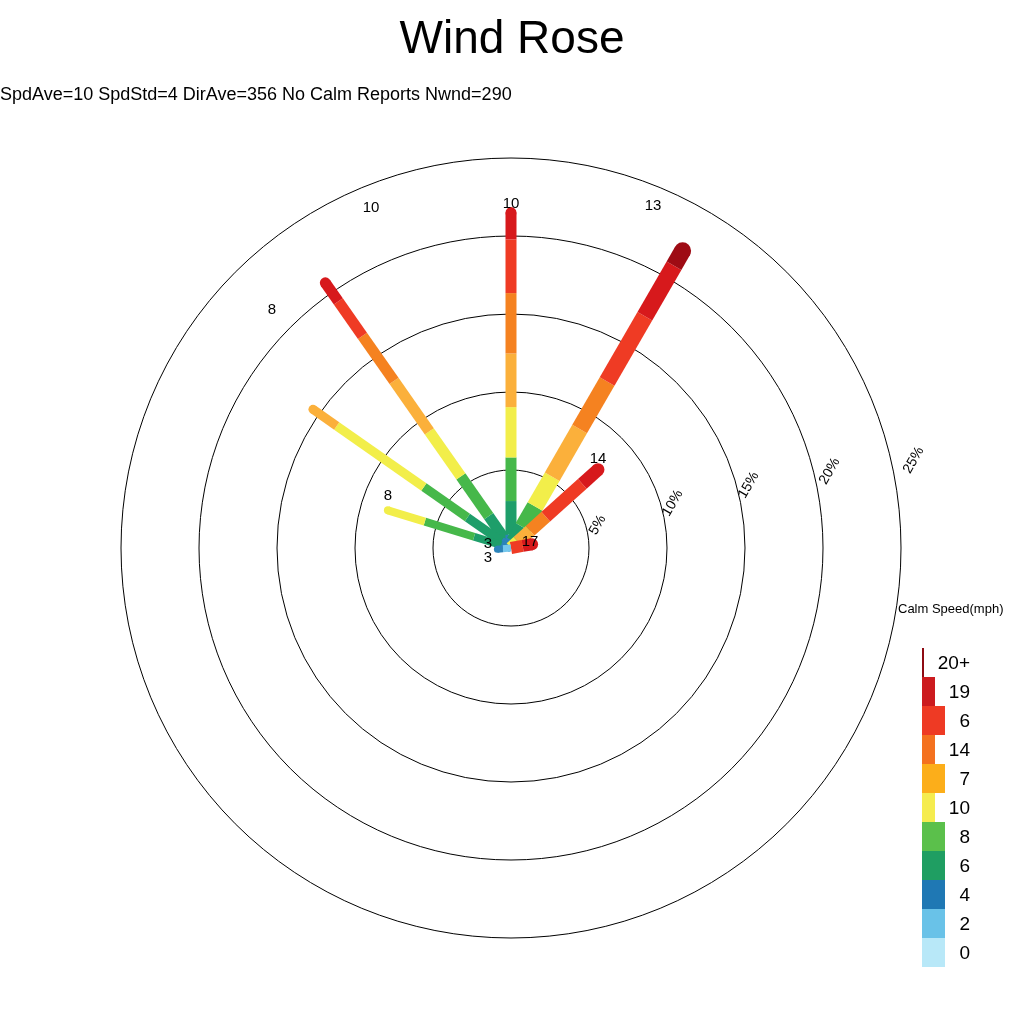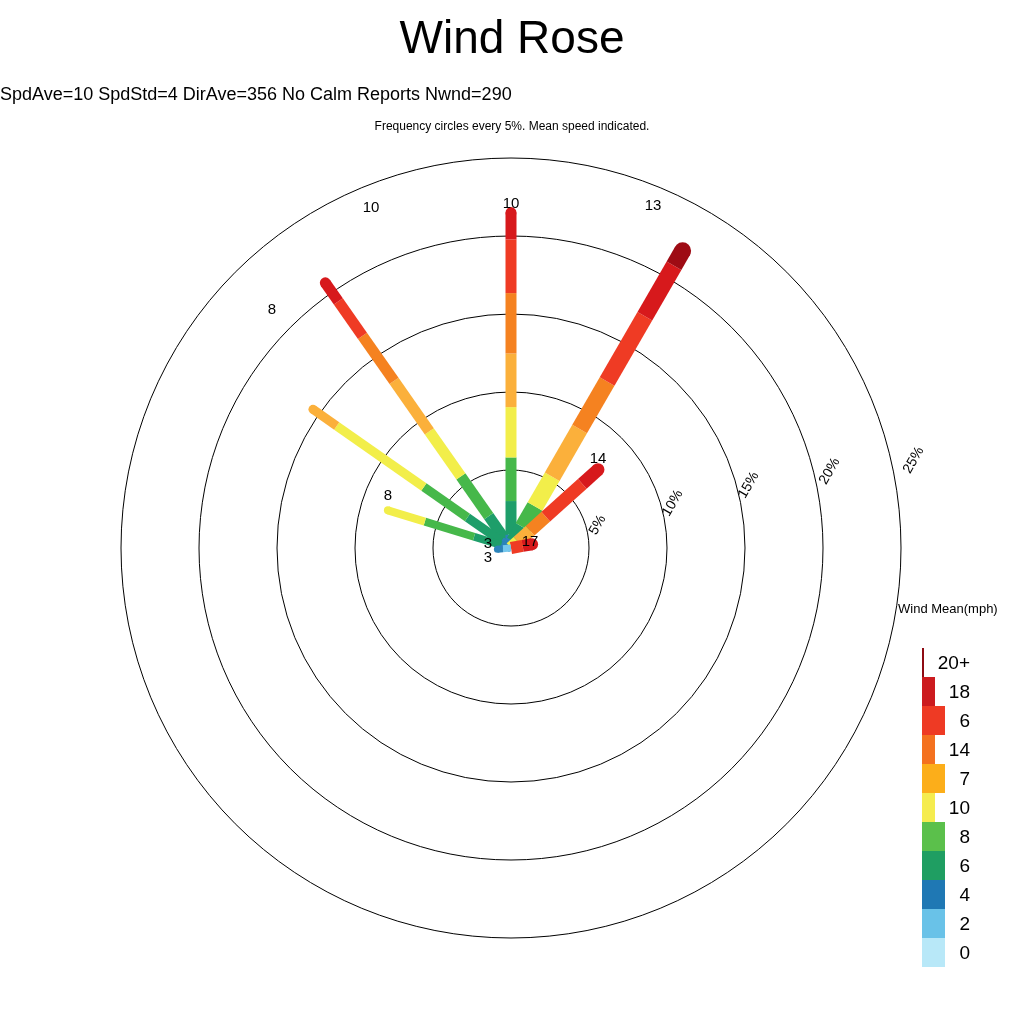--- a/index.html
+++ b/index.html
@@ -78,21 +78,20 @@
   svg { display: block; }
   text { font-family: "Liberation Sans", sans-serif; }
 </style>
 </head>
 <body>
 
 <div id="chart-root">
 
   <div class="title">Wind Rose</div>
   <div class="subtitle">SpdAve=10  SpdStd=4  DirAve=356  No Calm Reports  Nwnd=290</div>
-  <div class="note">Frequency circles every 5%. Mean speed indicated.</div>
 
   <svg id="rose-svg" width="1024" height="1024" style="position:absolute;left:0;top:0;">
       <circle cx="511" cy="548" r="78" fill="none" stroke="#000000" stroke-width="1"></circle>
       <circle cx="511" cy="548" r="156" fill="none" stroke="#000000" stroke-width="1"></circle>
       <circle cx="511" cy="548" r="234" fill="none" stroke="#000000" stroke-width="1"></circle>
       <circle cx="511" cy="548" r="312" fill="none" stroke="#000000" stroke-width="1"></circle>
       <circle cx="511" cy="548" r="390" fill="none" stroke="#000000" stroke-width="1"></circle>
       <g>
         <line x1="511" y1="548" x2="505.429999226595" y2="540.0452144979096" stroke="#1f78b4" stroke-width="11" stroke-linecap="butt"></line>
         <line x1="505.429999226595" y1="540.0452144979096" x2="488.71999690638" y2="516.1808579916384" stroke="#1e9e6a" stroke-width="11" stroke-linecap="butt"></line>
@@ -169,29 +168,29 @@
       <text x="530" y="546" text-anchor="middle" font-size="15" fill="#000">17</text>
       <text x="488" y="548" text-anchor="middle" font-size="15" fill="#000">3</text>
       <text x="488" y="562" text-anchor="middle" font-size="15" fill="#000">3</text>
       <text x="601" y="527" text-anchor="middle" font-size="14" fill="#000" transform="rotate(-60,601,527)">5%</text>
       <text x="676" y="505" text-anchor="middle" font-size="14" fill="#000" transform="rotate(-60,676,505)">10%</text>
       <text x="752" y="487" text-anchor="middle" font-size="14" fill="#000" transform="rotate(-60,752,487)">15%</text>
       <text x="833" y="473" text-anchor="middle" font-size="14" fill="#000" transform="rotate(-60,833,473)">20%</text>
       <text x="917" y="462" text-anchor="middle" font-size="14" fill="#000" transform="rotate(-60,917,462)">25%</text>
     </svg>
 
-  <div class="legend-title">Wind Mean(mph)</div>
+  <div class="legend-title">Calm Speed(mph)</div>
   <div class="legend-swatches" id="legend-swatches">
       <div class="legend-row">
         <span class="legend-swatch" style="background: rgb(142, 11, 19);"></span>
         <span class="legend-label">20+</span>
       </div>
       <div class="legend-row">
         <span class="legend-swatch" style="background: rgb(204, 27, 31);"></span>
-        <span class="legend-label">18</span>
+        <span class="legend-label">19</span>
       </div>
       <div class="legend-row">
         <span class="legend-swatch" style="background: rgb(238, 58, 36);"></span>
         <span class="legend-label">6</span>
       </div>
       <div class="legend-row">
         <span class="legend-swatch" style="background: rgb(244, 113, 31);"></span>
         <span class="legend-label">14</span>
       </div>
       <div class="legend-row">

